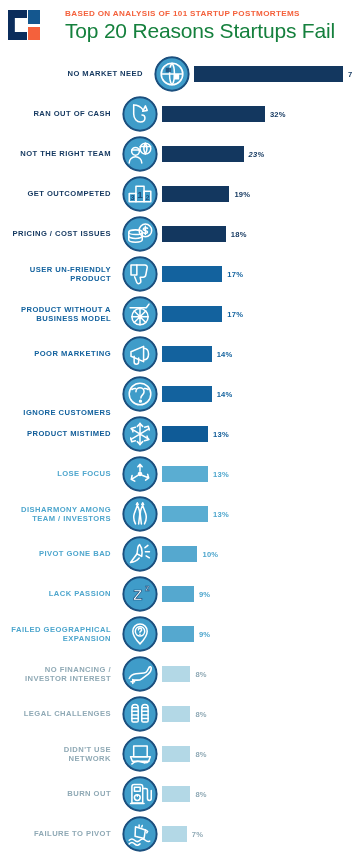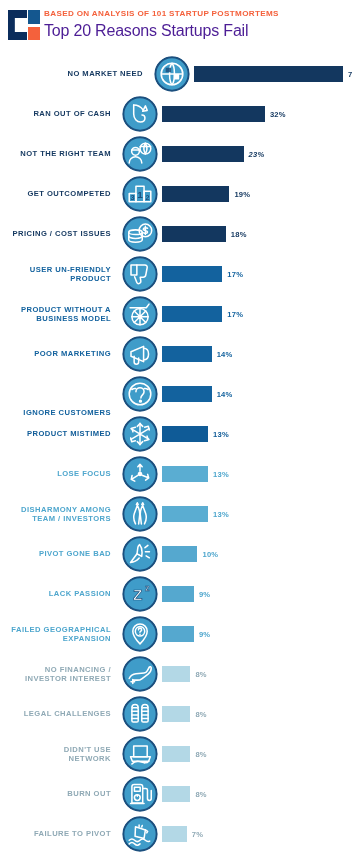--- a/index.html
+++ b/index.html
@@ -50,34 +50,34 @@
     background: #14578f;
   }
   .logo .sq-bot {
     position: absolute;
     right: 0; bottom: 0;
     width: 12px;
     height: 13.5px;
     background: #f4613c;
   }
   .header-text {
-    margin-left: 4px;
+    margin-left: 25px;
     padding-top: 0;
   }
   .kicker {
     color: #f4613c;
     font-size: 8.1px;
     font-weight: bold;
     letter-spacing: 0.35px;
     line-height: 10px;
     white-space: nowrap;
   }
   .title {
-    color: #4c1d95;
-    font-size: 16px;
+    color: #15803d;
+    font-size: 21px;
     font-weight: normal;
     line-height: 22px;
     letter-spacing: -0.2px;
     margin-top: 1px;
     white-space: nowrap;
   }
 
   
   .chart {
     position: absolute;

